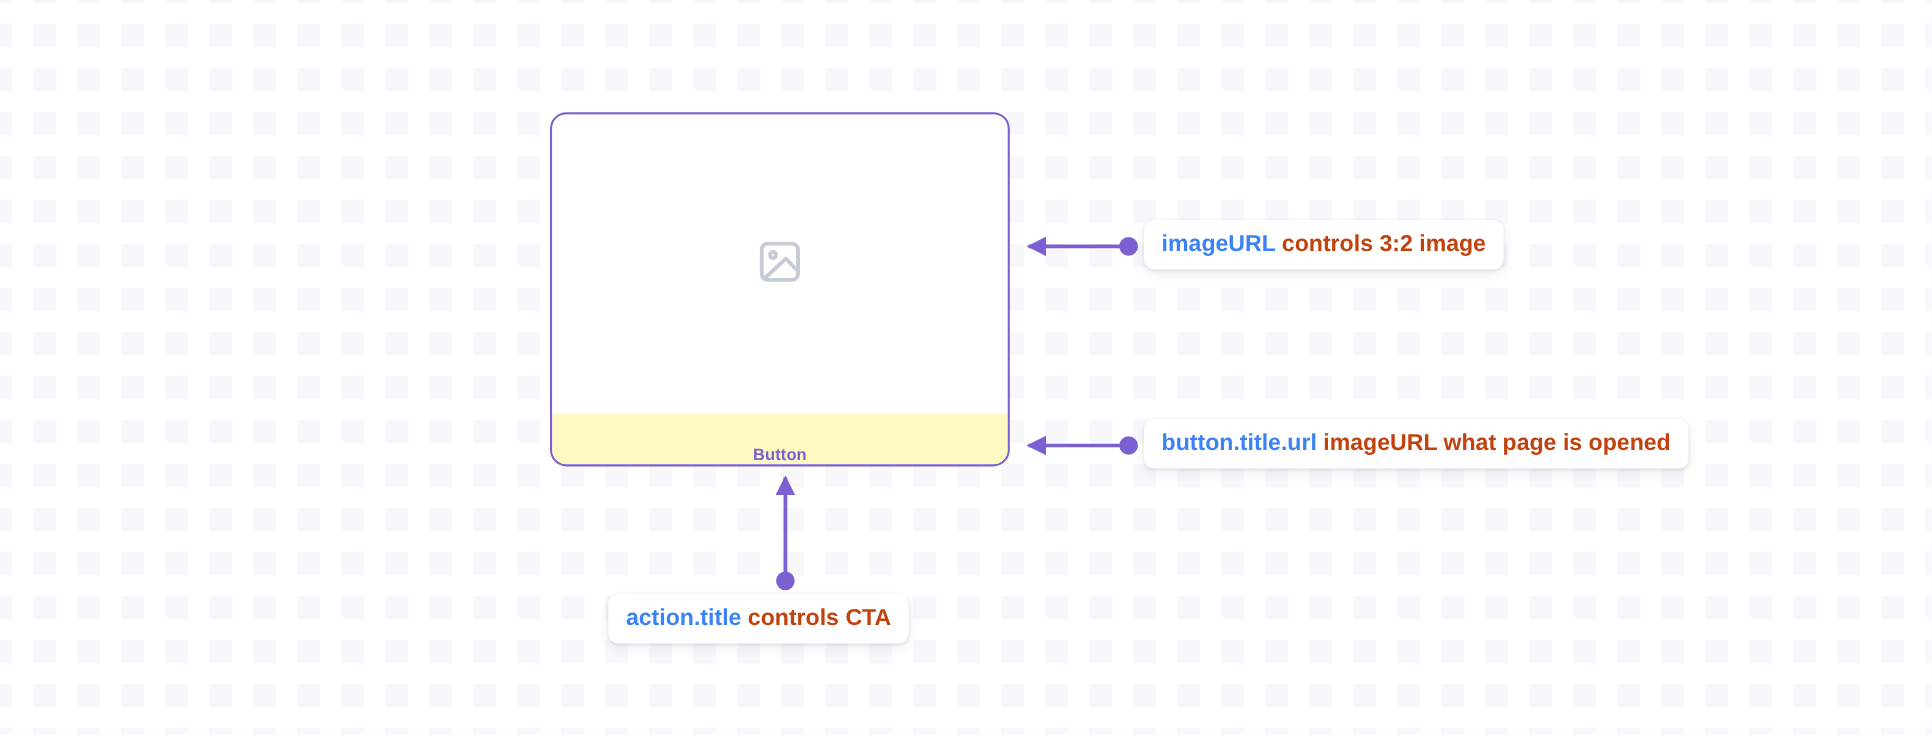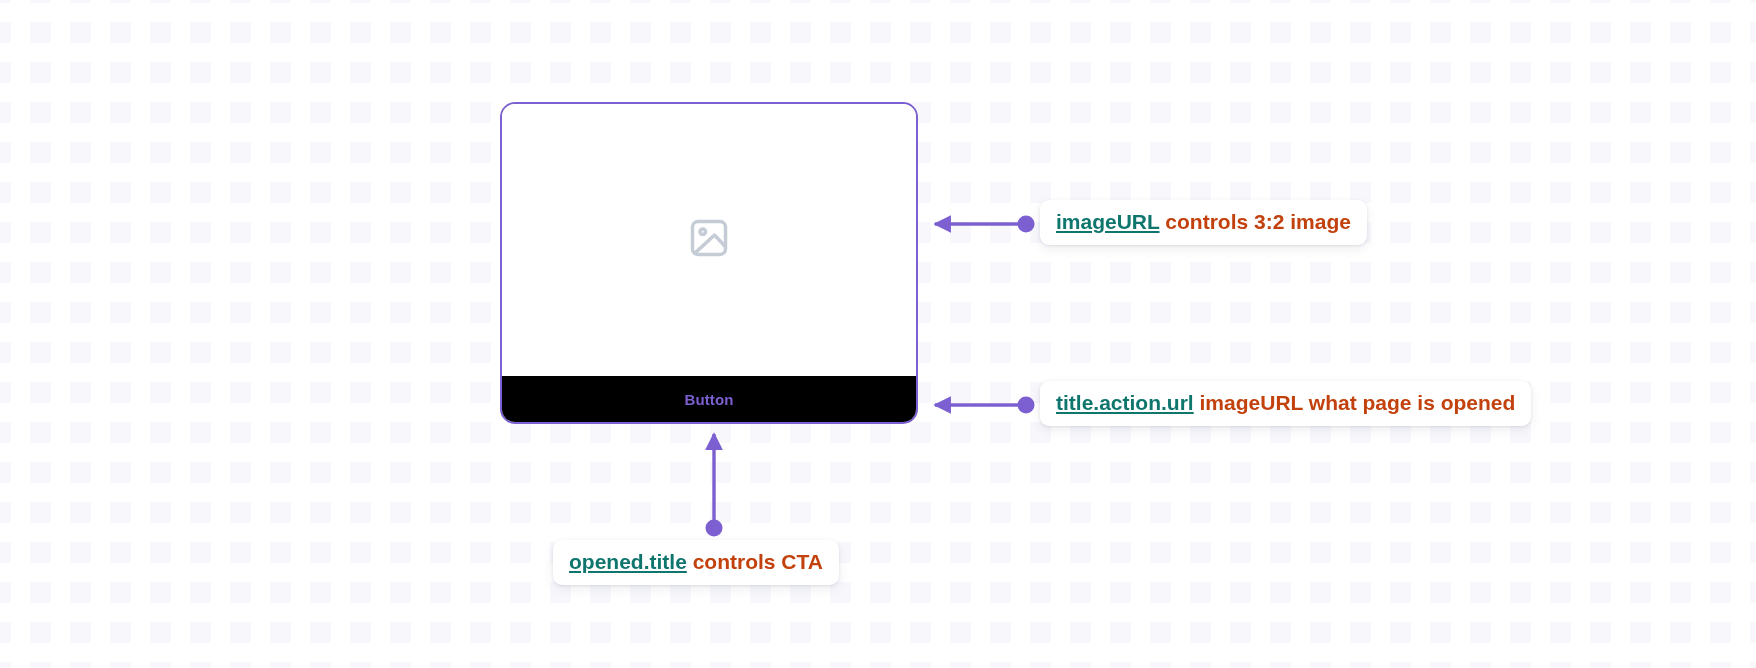--- a/index.html
+++ b/index.html
@@ -51,23 +51,23 @@
   }
   #card-media {
     flex: 1 1 auto;
     display: flex;
     align-items: center;
     justify-content: center;
     background: #ffffff;
   }
   #card-footer {
     flex: 0 0 46px;
-    background: #000000;
+    background: #fef9c3;
     display: flex;
-    align-items: center;
+    align-items: flex-end;
     justify-content: center;
   }
   #card-footer .btn-label {
     color: #7c5fd0;
     font-size: 15px;
     font-weight: bold;
     letter-spacing: 0.1px;
     font-family: "Liberation Sans", sans-serif;
   }
 
@@ -79,22 +79,21 @@
     border-radius: 9px;
     box-shadow: 0 1px 3px rgba(30, 25, 70, 0.10), 0 4px 12px rgba(30, 25, 70, 0.07);
     padding: 10px 16px 11px 16px;
     white-space: nowrap;
     font-size: 21px;
     font-weight: bold;
     line-height: 1.15;
     font-family: "Liberation Sans", sans-serif;
   }
   .pill .key {
-    color: #0f766e;
-    text-decoration: underline;
+    color: #3b82f6;
   }
   .pill .desc {
     color: #c2410c;
   }
 
   #pill-image   { left: 1040px; top: 200px; }
   #pill-action  { left: 1040px; top: 381px; }
   #pill-title   { left: 553px;  top: 540px; }
 
   
@@ -157,20 +156,20 @@
       <line x1="714" y1="528" x2="714" y2="434" stroke="#7c5fd0" stroke-width="3.4" marker-end="url(#arrowL)"></line>
       <circle cx="714" cy="528" r="8.5" fill="#7c5fd0"></circle>
     </g>
   </svg>
 
   <div class="pill" id="pill-image">
     <span class="key">imageURL</span><span> </span><span class="desc">controls 3:2 image</span>
   </div>
 
   <div class="pill" id="pill-action">
-    <span class="key">title.action.url</span><span> </span><span class="desc">imageURL what page is opened</span>
+    <span class="key">button.title.url</span><span> </span><span class="desc">imageURL what page is opened</span>
   </div>
 
   <div class="pill" id="pill-title">
-    <span class="key">opened.title</span><span> </span><span class="desc">controls CTA</span>
+    <span class="key">action.title</span><span> </span><span class="desc">controls CTA</span>
   </div>
 
 </div>
 
 </body></html>

